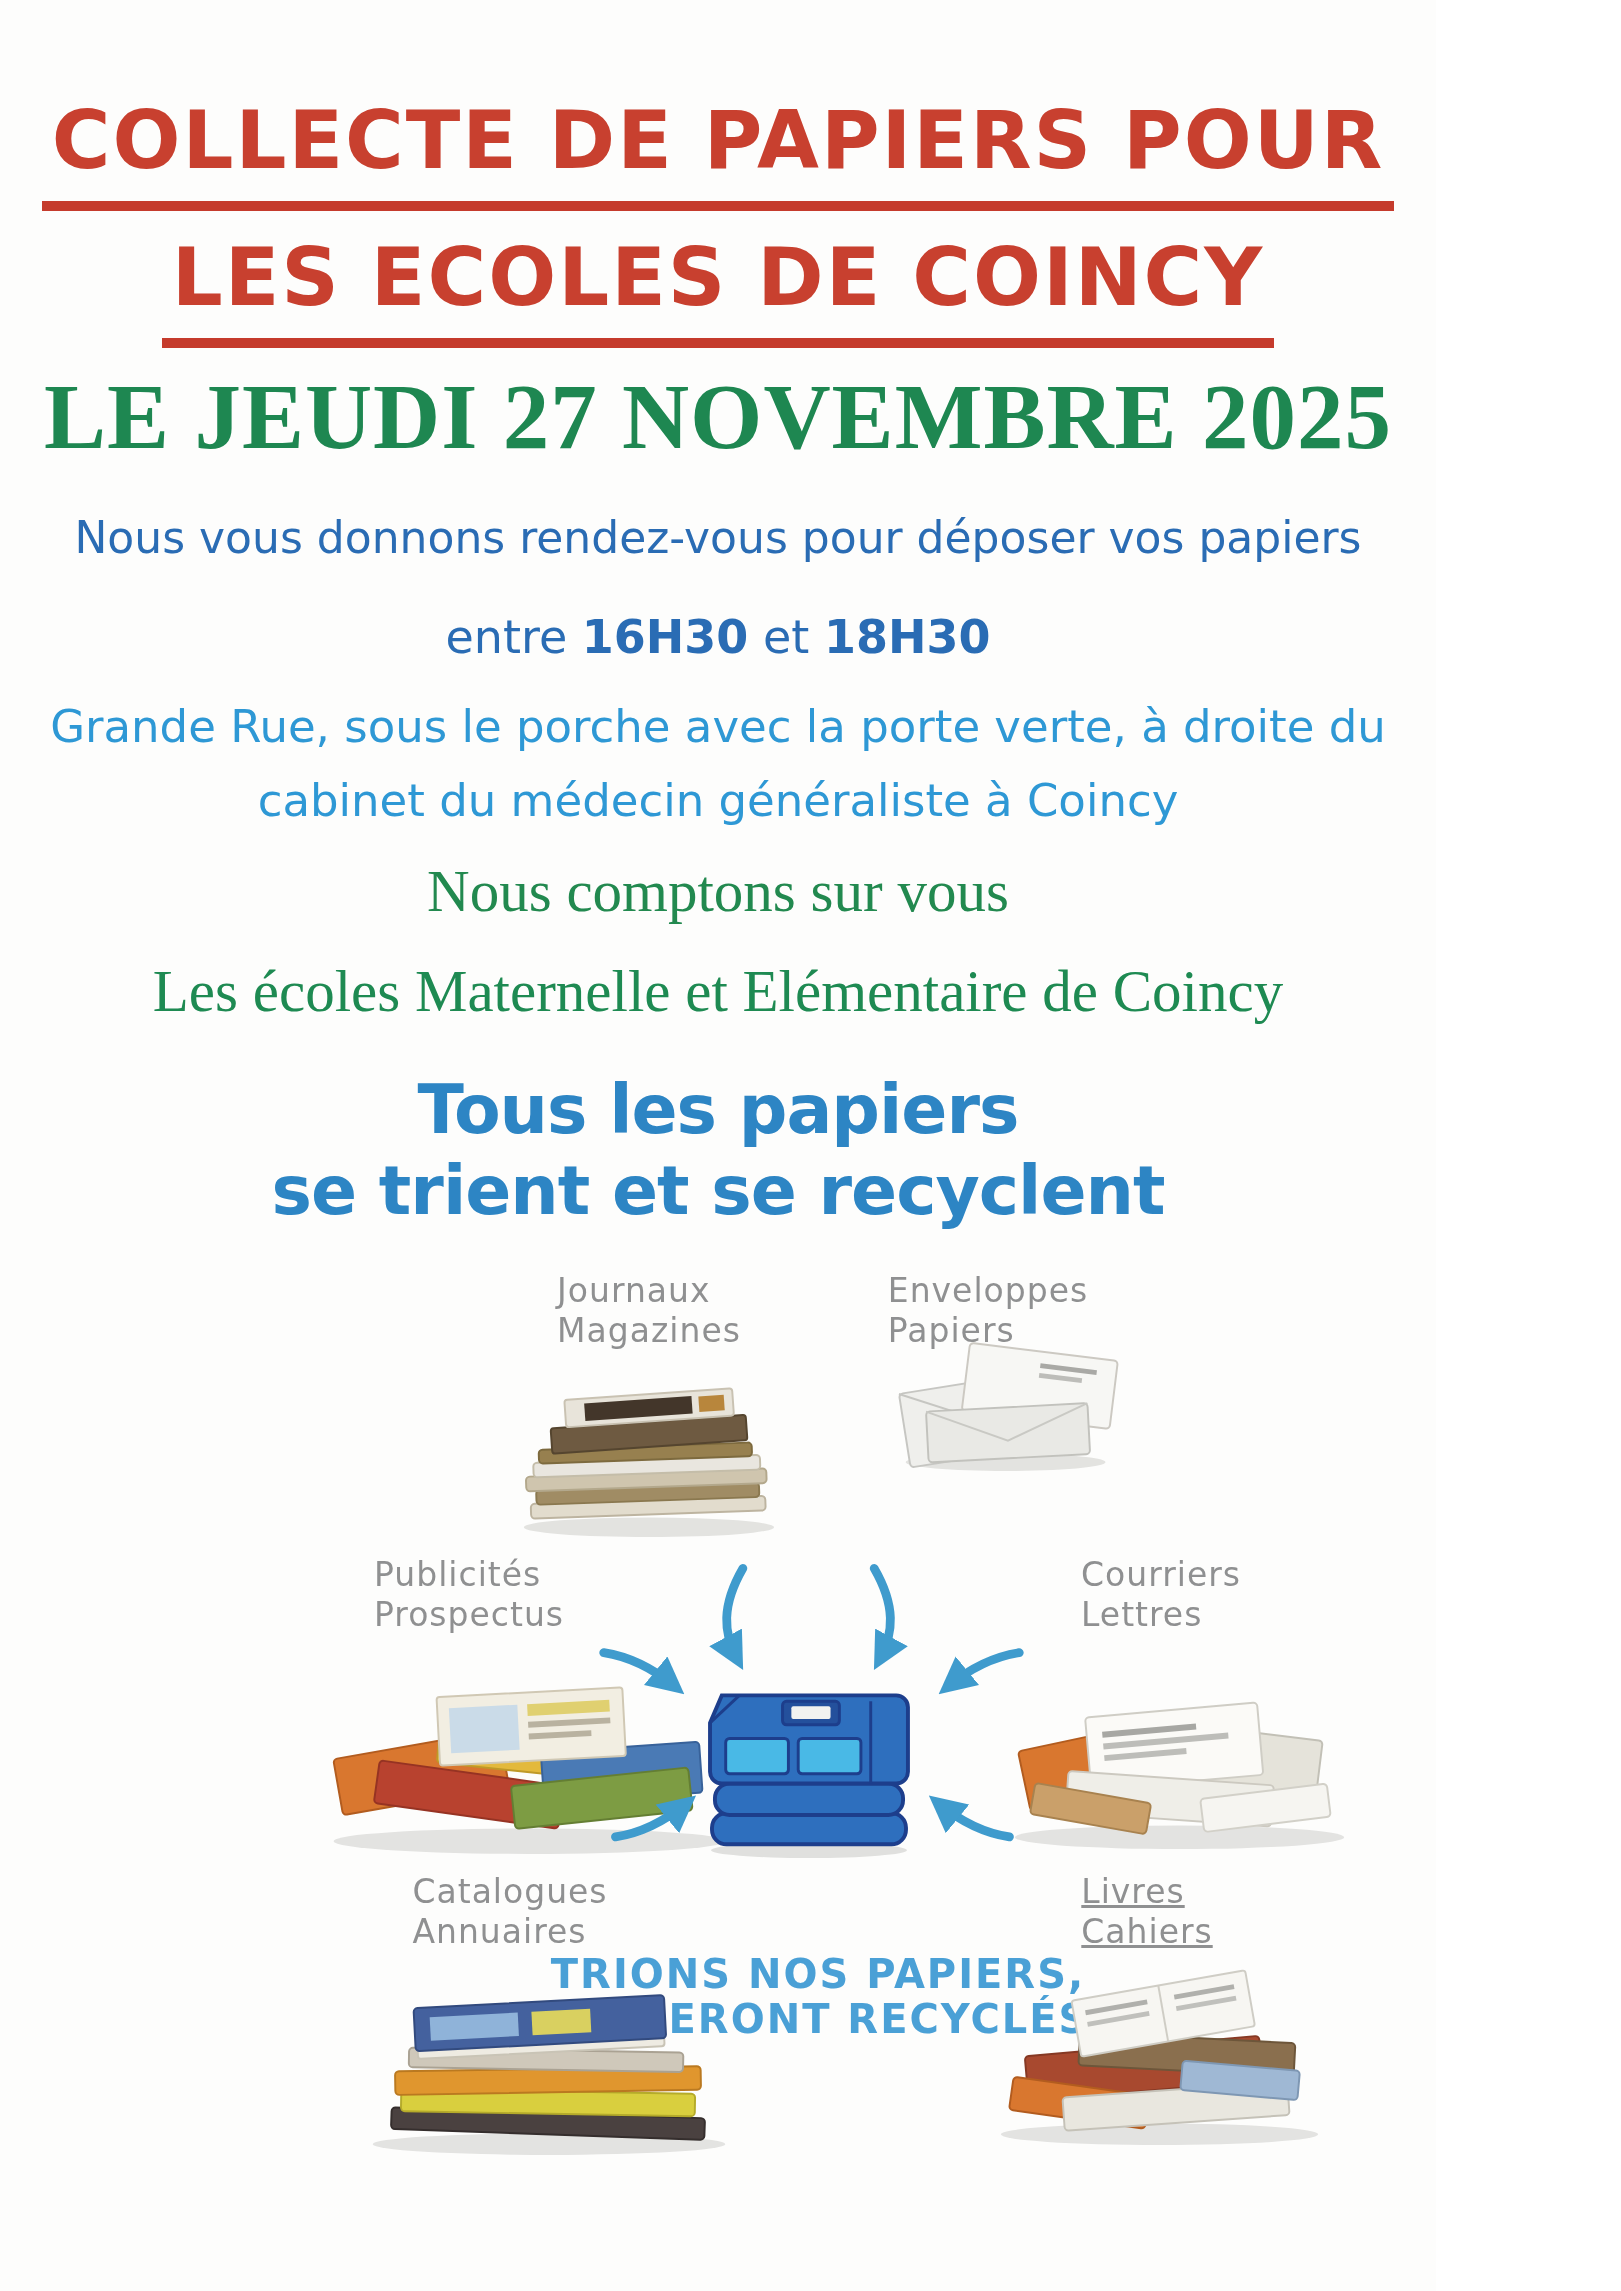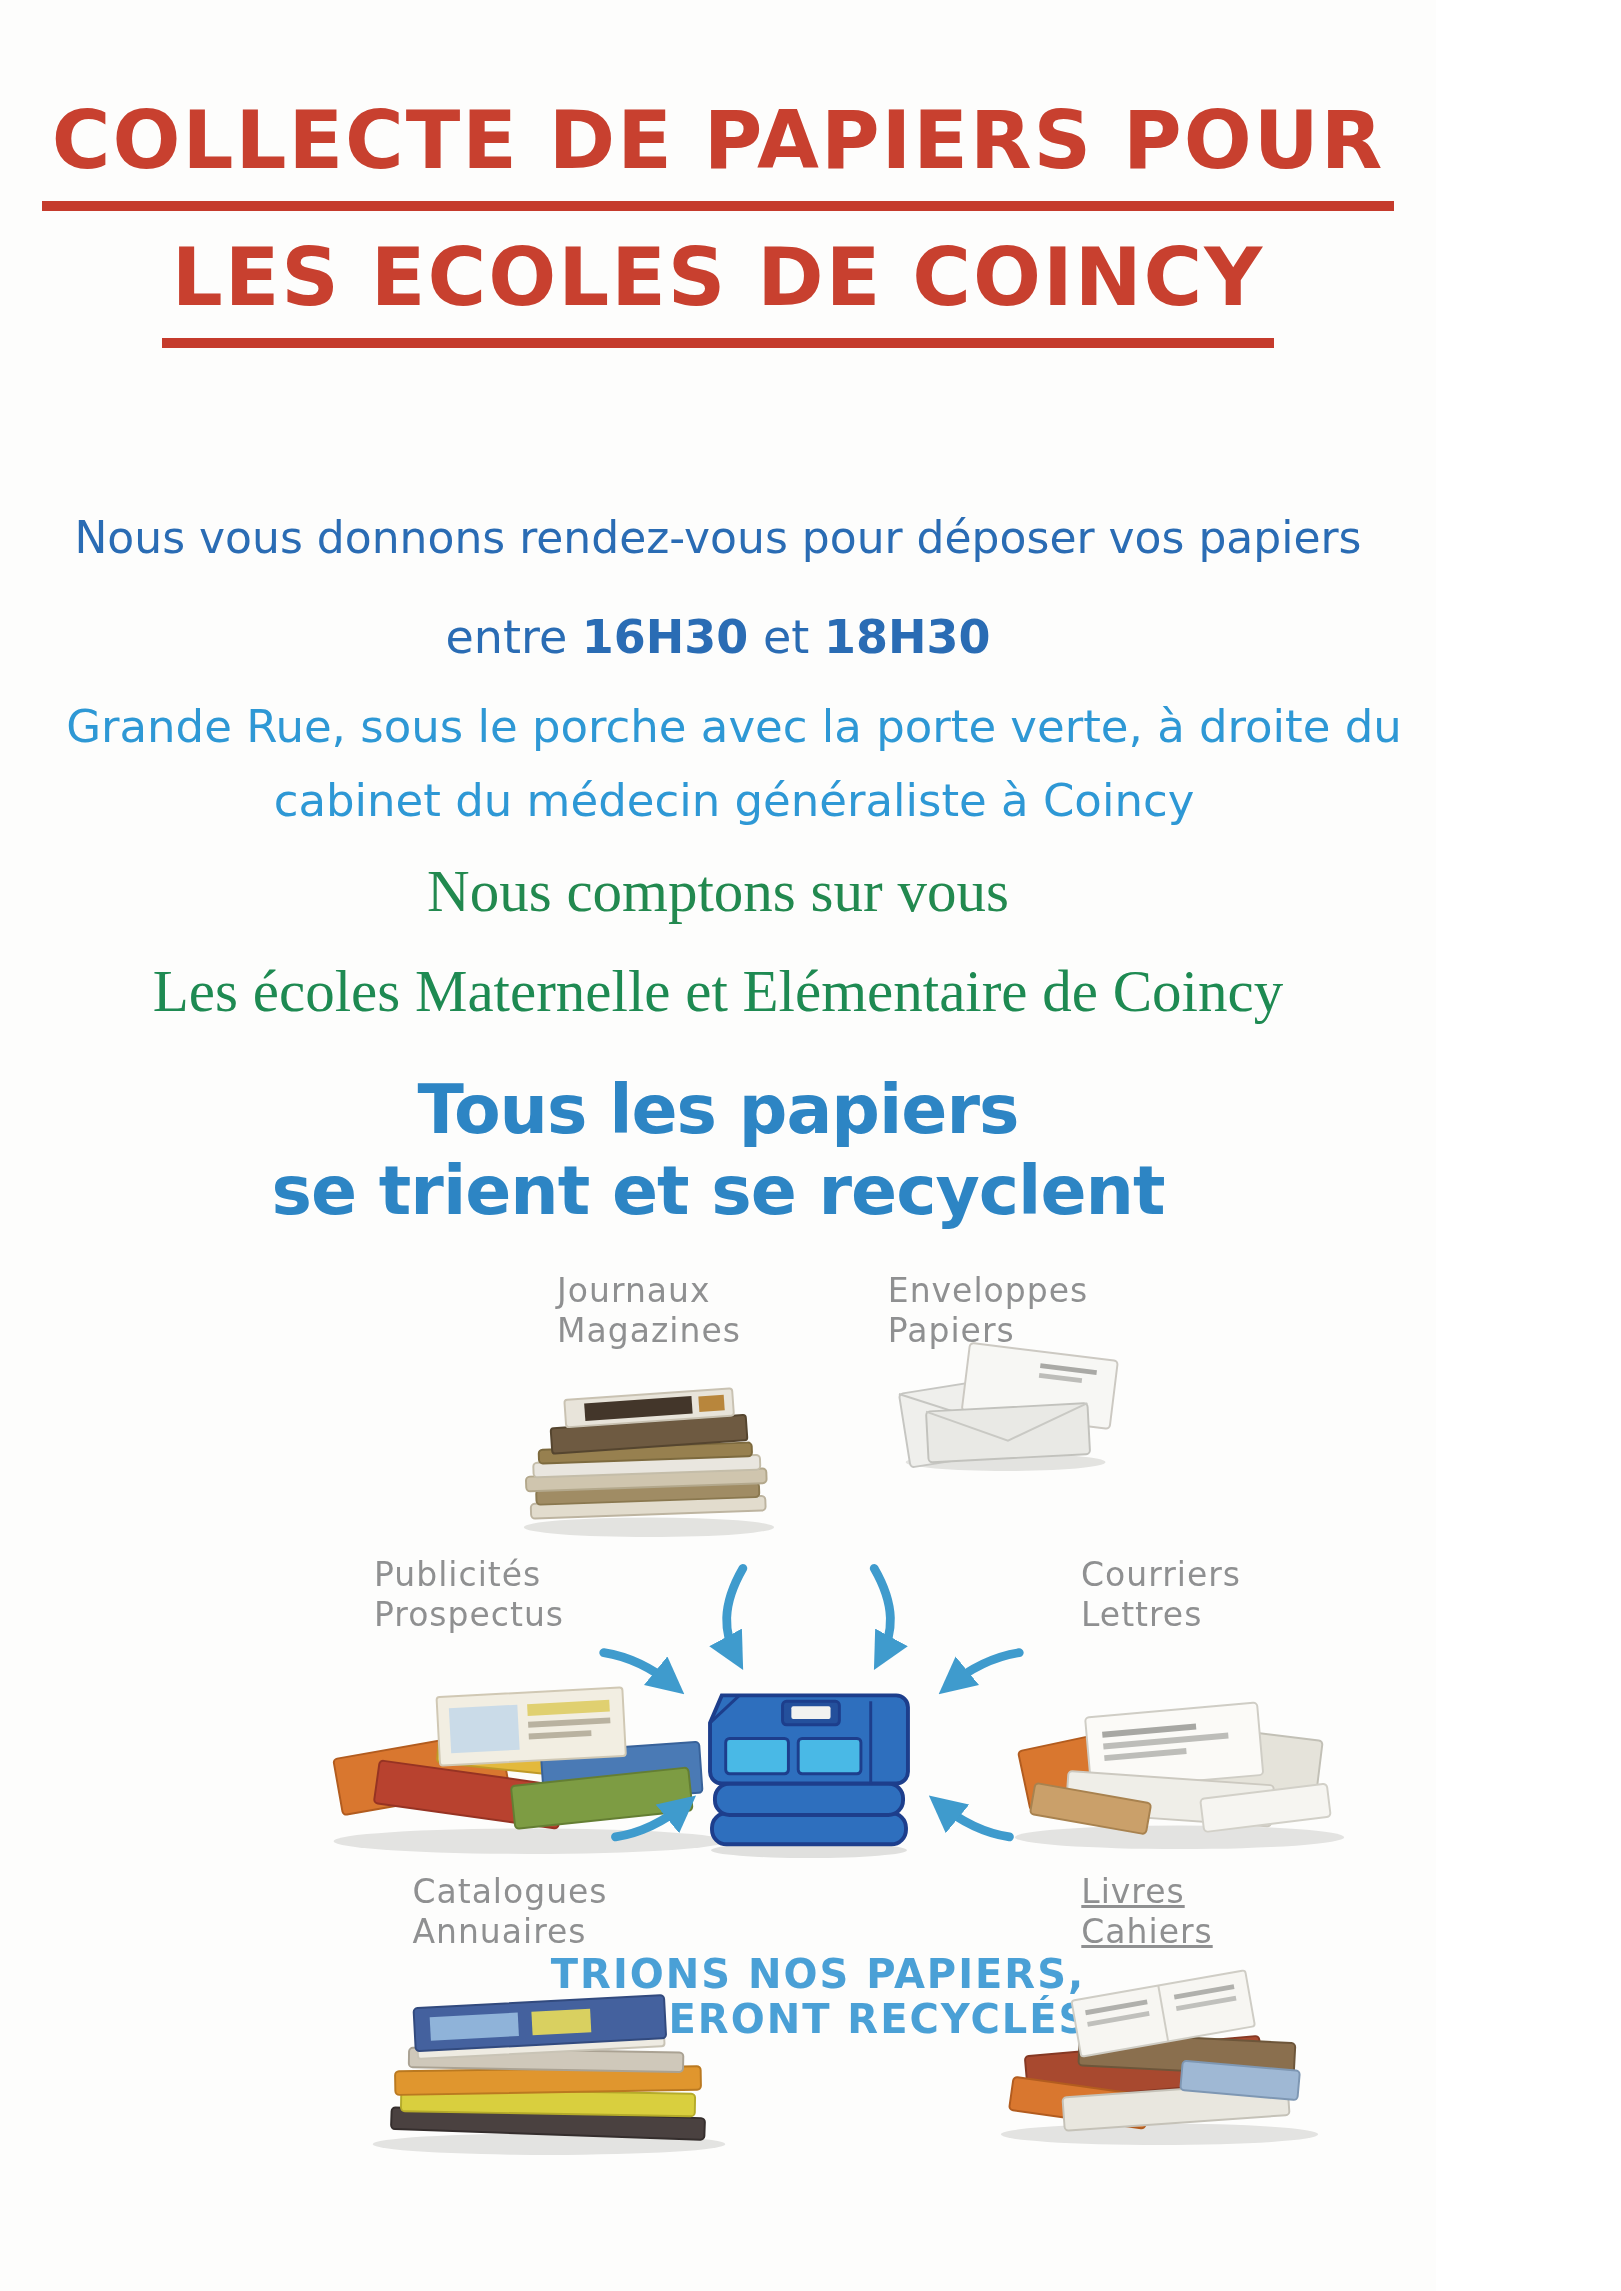--- a/index.html
+++ b/index.html
@@ -14,21 +14,21 @@
   .title .u{display:inline-block;padding:0 9.8px 13.7px 9.8px;border-bottom:10.8px solid #c53b2c;}
   #title1{top:94px;}
   #title2{top:231px;}
 
   
   #date{top:363px;font-family:"Liberation Serif",serif;font-weight:bold;
         font-size:93px;letter-spacing:1px;color:#1e8751;}
 
   
   .blue-dark{color:#2a6cb4;font-size:44px;}
-  .blue-light{color:#2e98d5;font-size:45px;padding-left:16px;}
+  .blue-light{color:#2e98d5;font-size:45px;}
   #intro{top:512px;}
   #time{top:610px;font-size:46px;}
   #time .b{font-weight:bold;}
   #loc1{top:700px;}
   #loc2{top:774px;}
 
   
   .green-serif{font-family:"Liberation Serif",serif;color:#22894f;font-size:59px;}
   #thanks{top:857px;}
   #sig{top:957px;color:#1e8a52;}
@@ -65,20 +65,21 @@
 
 <div class="page">
 
   <div class="line title" id="title1">
     <span class="u">COLLECTE DE PAPIERS POUR</span>
   </div>
   <div class="line title" id="title2">
     <span class="u">LES ECOLES DE COINCY</span>
   </div>
 
+  <div class="line" id="date">LE JEUDI 27 NOVEMBRE 2025</div>
 
   <div class="line blue-dark" id="intro">Nous vous donnons rendez-vous pour déposer vos papiers</div>
 
   <div class="line blue-dark" id="time"><span>entre </span><span class="b">16H30</span><span> et </span><span class="b">18H30</span></div>
 
   <div class="line blue-light" id="loc1">Grande Rue, sous le porche avec la porte verte, à droite du</div>
   <div class="line blue-light" id="loc2">cabinet du médecin généraliste à Coincy</div>
 
   <div class="line green-serif" id="thanks">Nous comptons sur vous</div>
   <div class="line green-serif" id="sig">Les écoles Maternelle et Elémentaire de Coincy</div>

